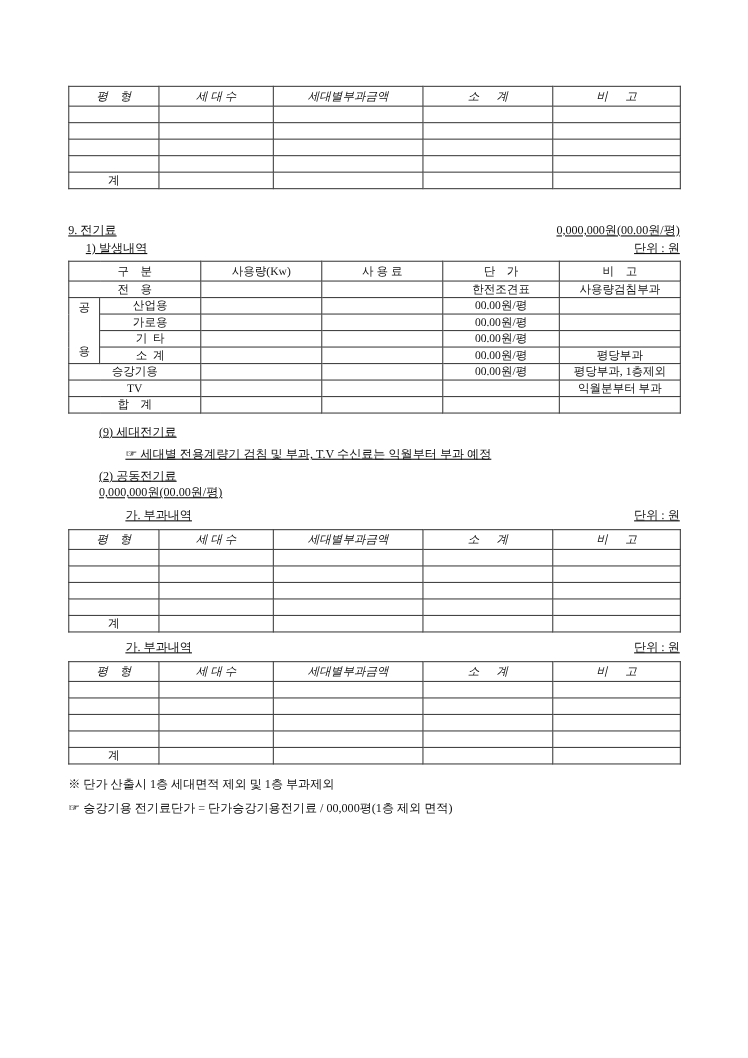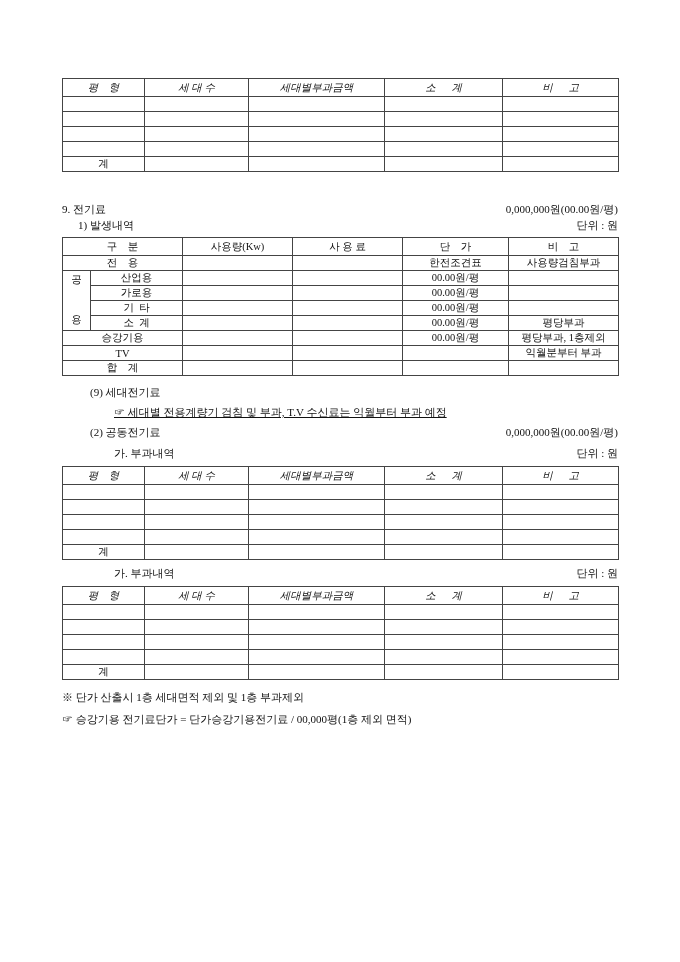--- a/index.html
+++ b/index.html
@@ -21,29 +21,29 @@
   .charge-table td { height:15px; }
   .detail-table th { height:18px; }
   .detail-table td { height:15px; }
 
   .group-cell { vertical-align:top; }
   .group-inner {
     display:flex; flex-direction:column; justify-content:space-between;
     align-items:center; height:58px; padding:2px 0;
   }
 
-  .line { display:flex; justify-content:space-between; align-items:baseline; width:556px; }
+  .line { display:flex; justify-content:space-between; align-items:baseline; width:556px;text-decoration:underline; }
   .sec9-line   { margin-top:30px; }
   .sub1-line   { margin-top:1px; }
   .sub1-line .lbl { margin-left:16px; }
   .detail-table { margin-top:4px; }
   .item1-line  { margin-top:9px; }
   .item1-line .lbl, .item2-line .lbl, .item3-line .lbl { margin-left:28px; }
   .note-line   { margin-top:5px; margin-left:52px;text-decoration:underline; }
-  .item2-line  { margin-top:5px; }
+  .item2-line  { margin-top:5px;flex-direction:column; }
   .sub-line    { margin-top:6px; }
   .sub-line .lbl { margin-left:52px; }
   .mid-table   { margin-top:5px; }
   .item3-line  { margin-top:12px; }
   .foot1-line  { margin-top:10px; }
   .foot2-line  { margin-top:7px; }
 </style>
 </head>
 <body>
 

